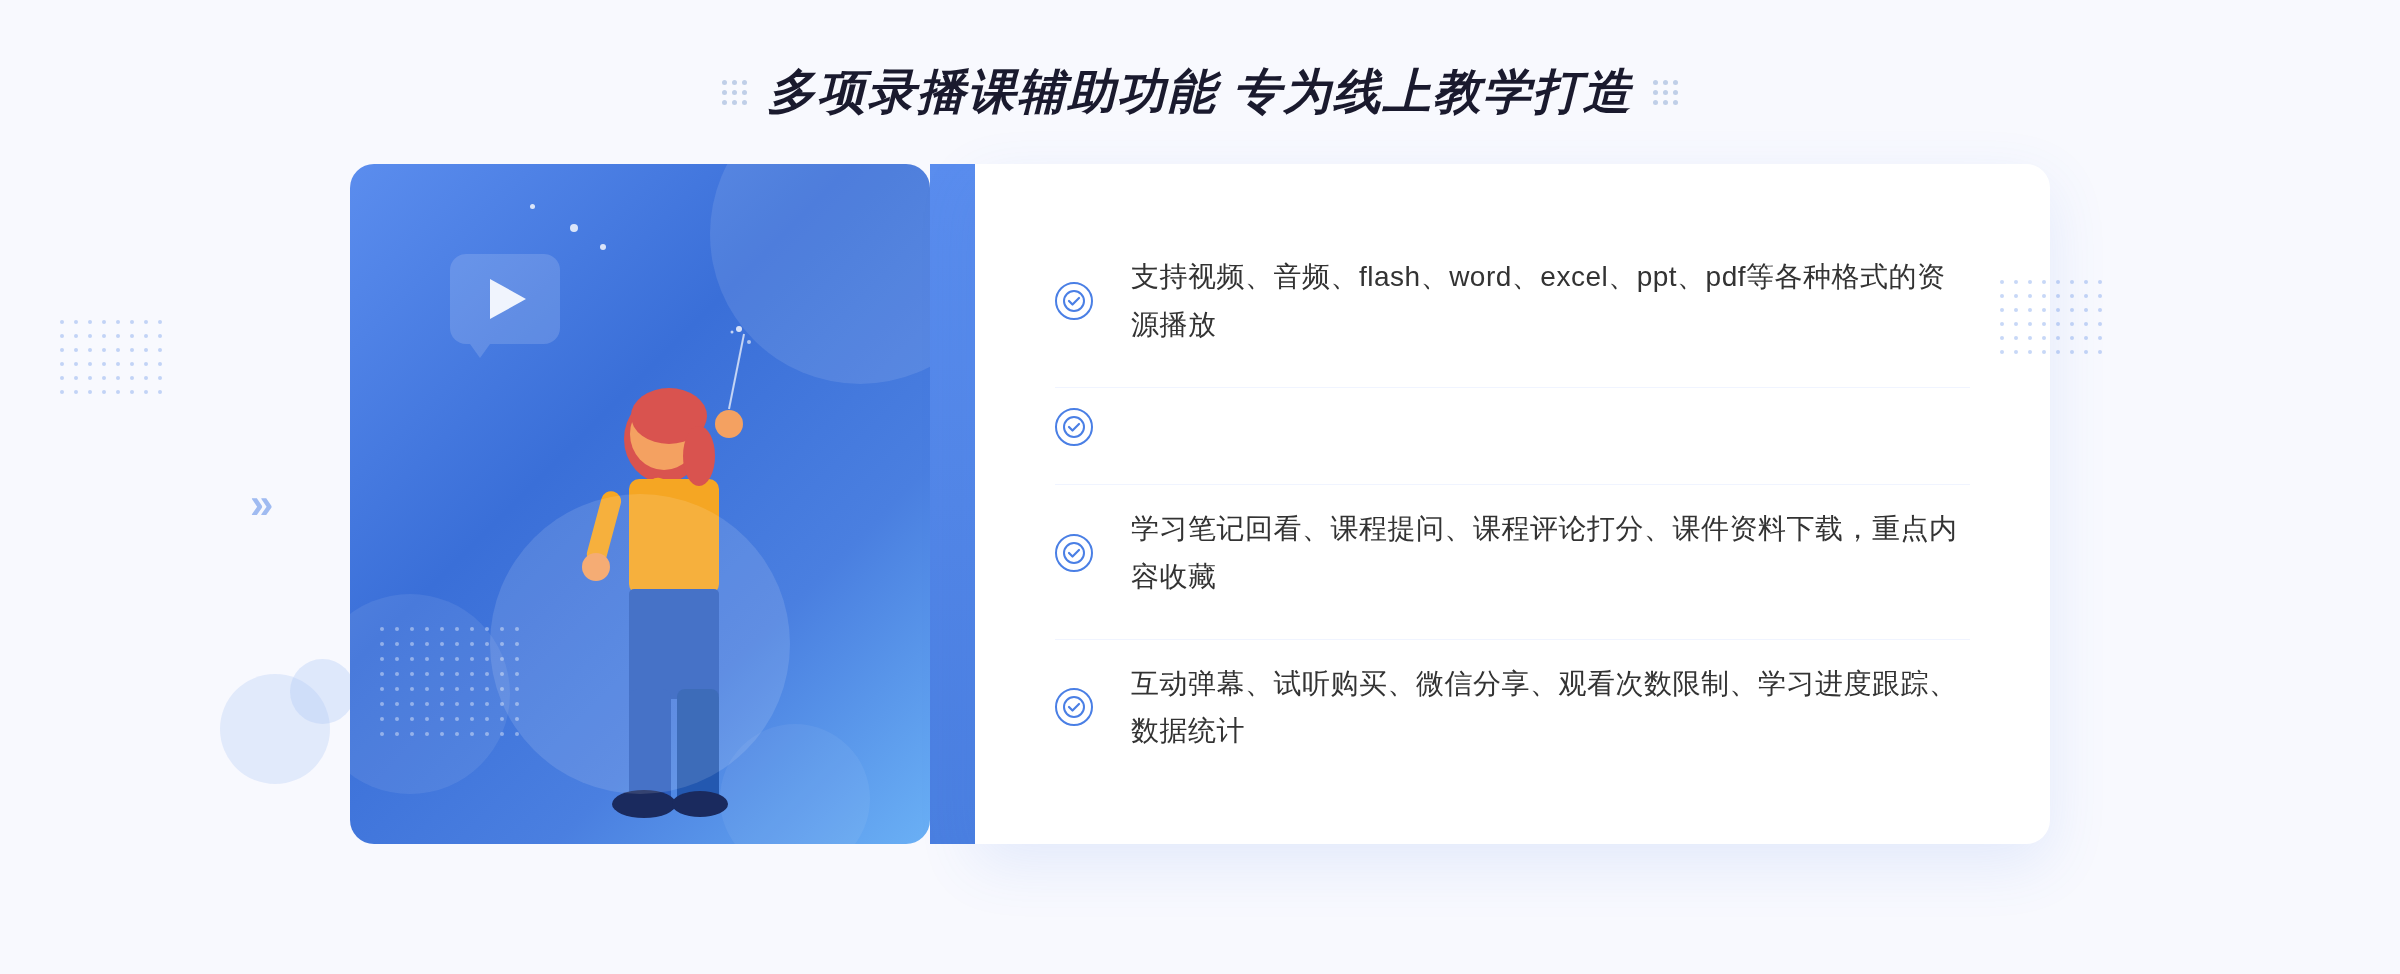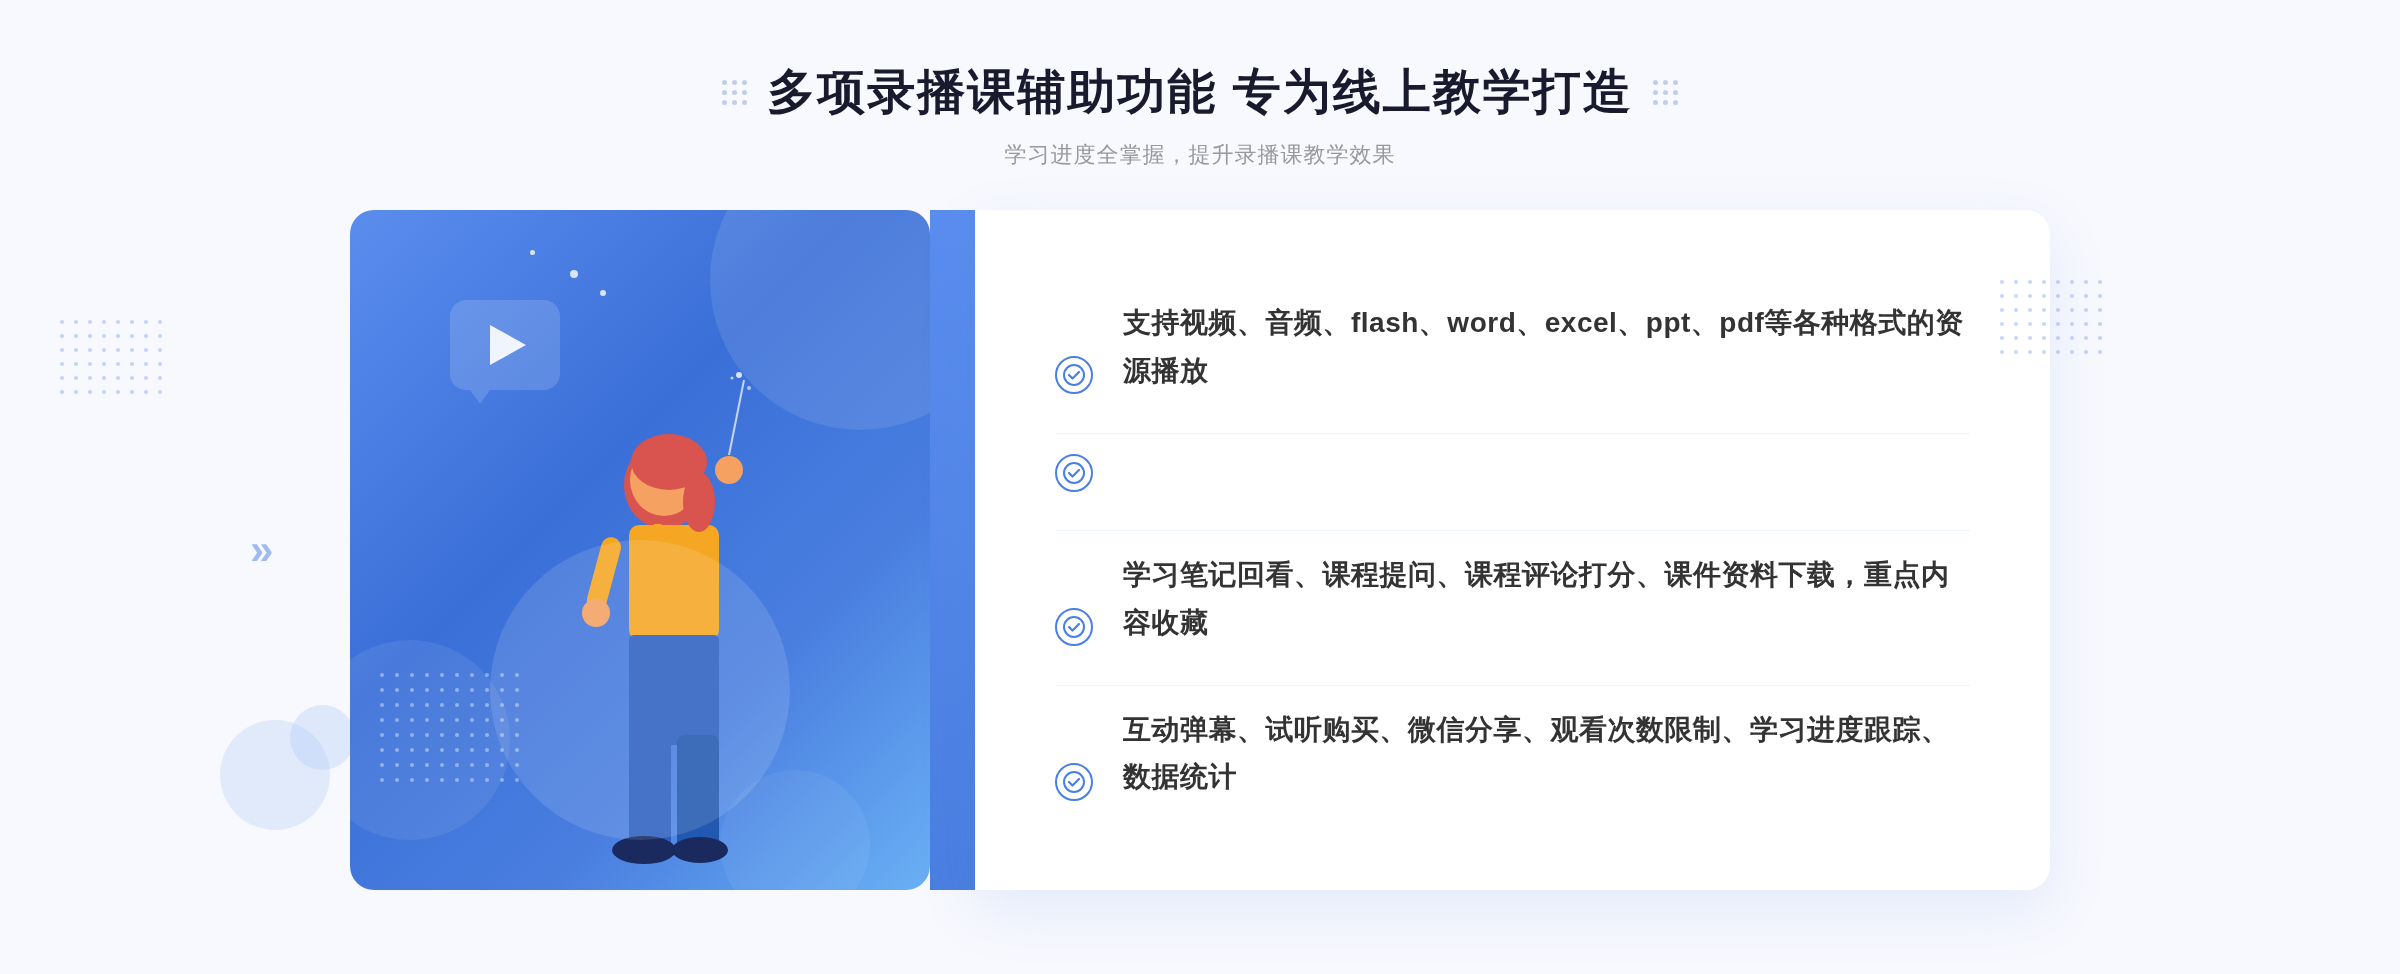--- a/index.html
+++ b/index.html
@@ -58,20 +58,21 @@
       border-radius: 50%;
       background: #4a7fe5;
     }
 
     
     .header-section {
       text-align: center;
       margin-top: 60px;
       margin-bottom: 40px;
       position: relative;
+      font-style: italic;
     }
 
     .header-title-wrapper {
       display: flex;
       align-items: center;
       justify-content: center;
       gap: 20px;
     }
 
     .header-dots-left,
@@ -234,24 +235,23 @@
       display: flex;
       flex-direction: column;
       justify-content: space-around;
       box-shadow: 0 20px 60px rgba(74, 127, 229, 0.12);
       position: relative;
       margin-left: 0;
     }
 
     .feature-item {
       display: flex;
-      align-items: flex-end;
-      gap: 30px;
+      align-items: center;
+      gap: 38px;
       padding: 20px 0;
-      font-weight: bold;
     }
 
     .feature-item + .feature-item {
       border-top: 1px solid #f0f4ff;
     }
 
     .check-circle {
       width: 38px;
       height: 38px;
       border-radius: 50%;
@@ -358,21 +358,20 @@
           <div class="header-dot"></div>
           <div class="header-dot"></div>
         </div>
         <div class="header-dot-row">
           <div class="header-dot"></div>
           <div class="header-dot"></div>
           <div class="header-dot"></div>
         </div>
       </div>
     </div>
-    <p class="subtitle">学习进度全掌握，提升录播课教学效果</p>
   </div>
 
   <div class="main-content">
 
     <div style="position:absolute; left:-100px; top:50%; transform:translateY(-50%); color:#4a7fe5; font-size:42px; opacity:0.5; font-weight:bold;">»</div>
 
     <div style="position:absolute; left:-130px; bottom:60px; width:110px; height:110px; border-radius:50%; background:#c5d8f8; opacity:0.45; z-index:0;"></div>
     <div style="position:absolute; left:-60px; bottom:120px; width:65px; height:65px; border-radius:50%; background:#b0c9f5; opacity:0.35; z-index:0;"></div>
 
     <div class="illustration-container">

